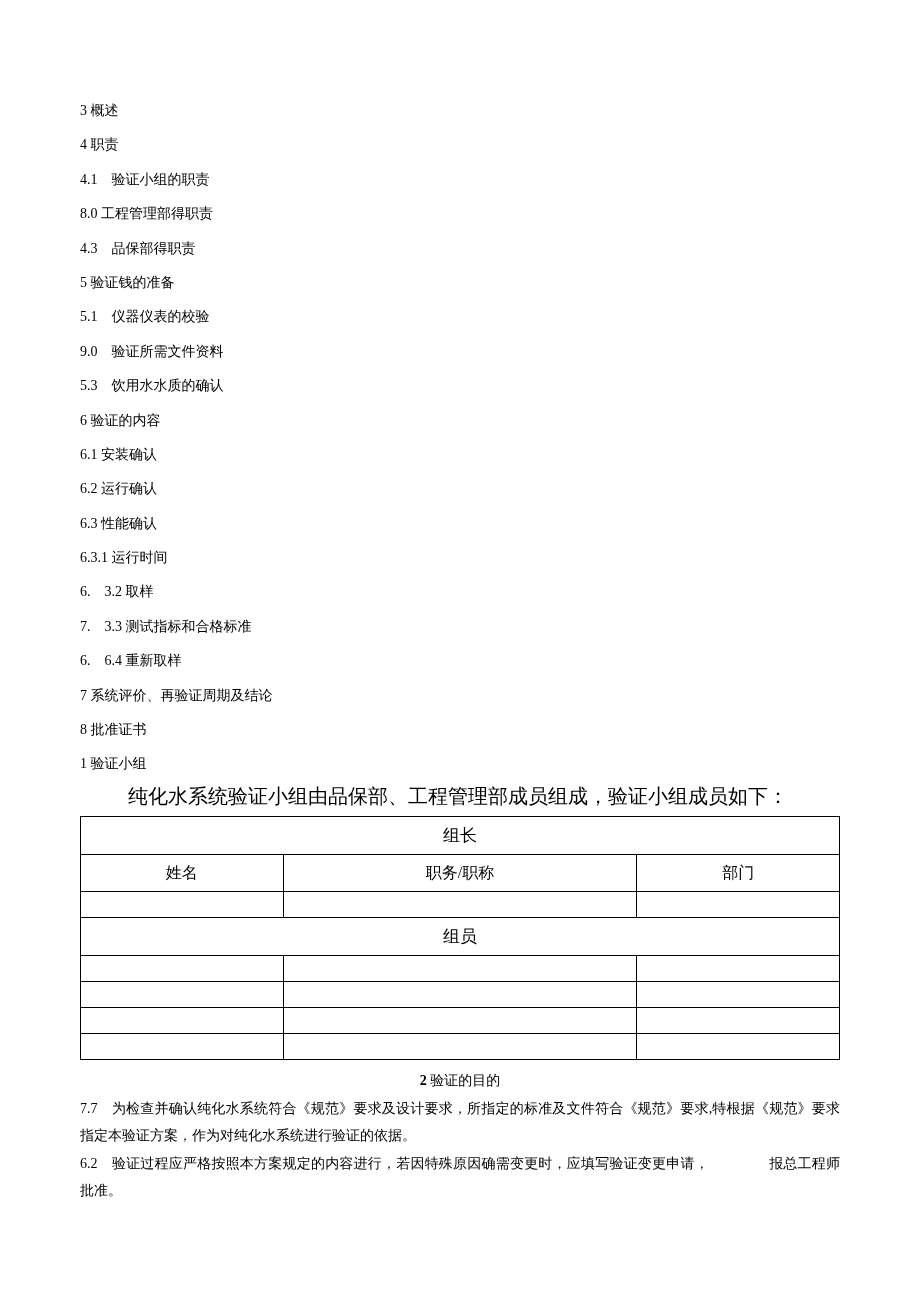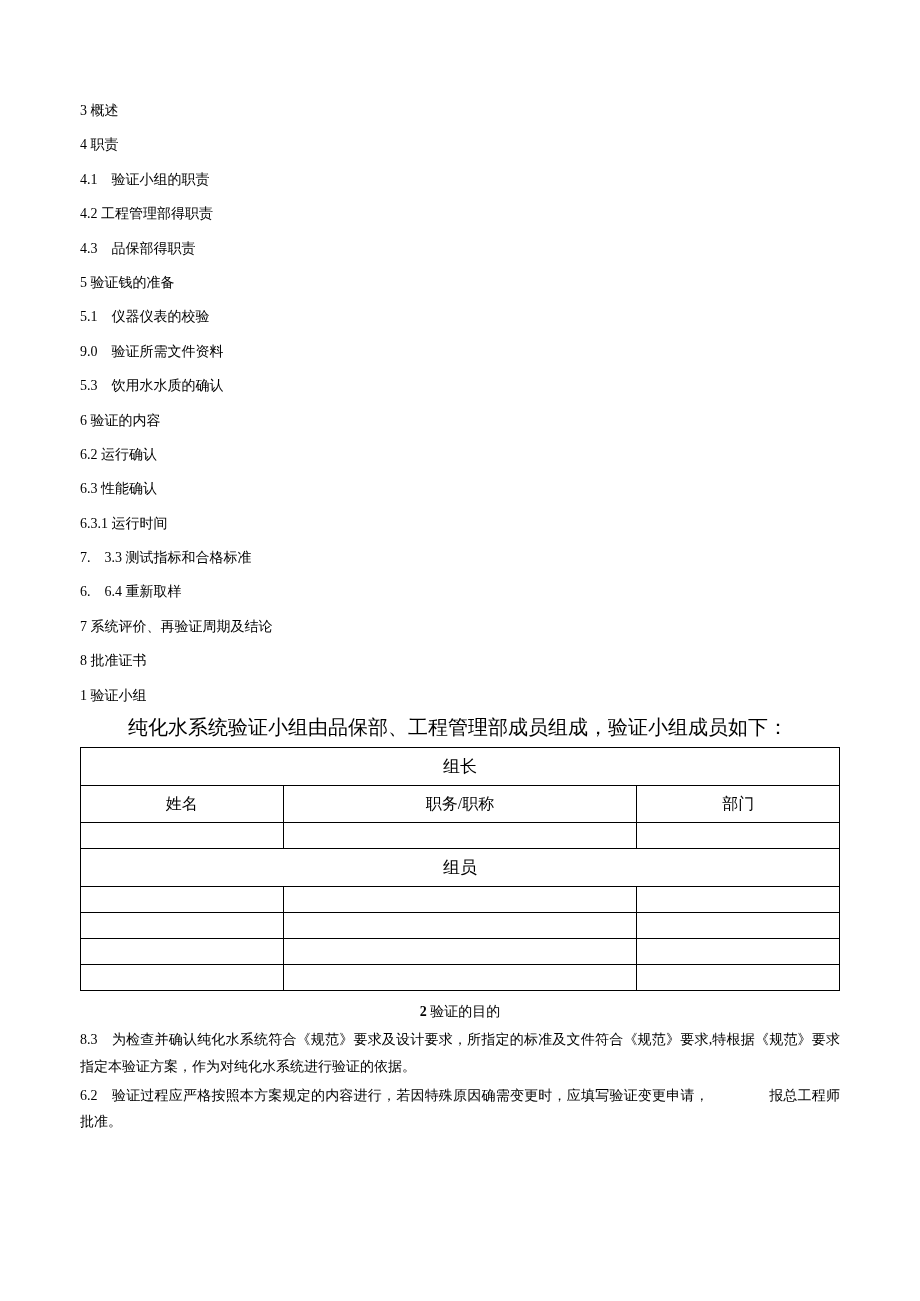--- a/index.html
+++ b/index.html
@@ -65,30 +65,32 @@
       text-align: justify;
     }
   </style>
 </head>
 <body>
 
 <div class="toc-list">
   <div class="toc-item">3 概述</div>
   <div class="toc-item">4 职责</div>
   <div class="toc-item">4.1　验证小组的职责</div>
-  <div class="toc-item">4.2 工程管理部得职责</div>
+  <div class="toc-item">8.0 工程管理部得职责</div>
   <div class="toc-item">4.3　品保部得职责</div>
   <div class="toc-item">5 验证钱的准备</div>
   <div class="toc-item">5.1　仪器仪表的校验</div>
   <div class="toc-item">9.0　验证所需文件资料</div>
   <div class="toc-item">5.3　饮用水水质的确认</div>
   <div class="toc-item">6 验证的内容</div>
+  <div class="toc-item">6.1 安装确认</div>
   <div class="toc-item">6.2 运行确认</div>
   <div class="toc-item">6.3 性能确认</div>
   <div class="toc-item">6.3.1 运行时间</div>
+  <div class="toc-item">6.　3.2 取样</div>
   <div class="toc-item">7.　3.3 测试指标和合格标准</div>
   <div class="toc-item">6.　6.4 重新取样</div>
   <div class="toc-item">7 系统评价、再验证周期及结论</div>
   <div class="toc-item">8 批准证书</div>
 </div>
 
 <div class="section-title">1 验证小组</div>
 <div class="indent-text">纯化水系统验证小组由品保部、工程管理部成员组成，验证小组成员如下：</div>
 
 <table>
@@ -129,17 +131,17 @@
         <td></td>
         <td></td>
   </tr>
 </tbody>
   </table>
 
 <div class="section-2-title">
   <span class="bold">2</span><span> 验证的目的</span>
 </div>
 
-<div class="body-text">8.3　为检查并确认纯化水系统符合《规范》要求及设计要求，所指定的标准及文件符合《规范》要求,特根据《规范》要求指定本验证方案，作为对纯化水系统进行验证的依据。</div>
+<div class="body-text">7.7　为检查并确认纯化水系统符合《规范》要求及设计要求，所指定的标准及文件符合《规范》要求,特根据《规范》要求指定本验证方案，作为对纯化水系统进行验证的依据。</div>
 
 <div class="body-text">
   <span>6.2　验证过程应严格按照本方案规定的内容进行，若因特殊原因确需变更时，应填写验证变更申请，</span><span style="display:inline-block; width:60px;"></span><span>报总工程师批准。</span>
 </div>
 
 </body></html>

